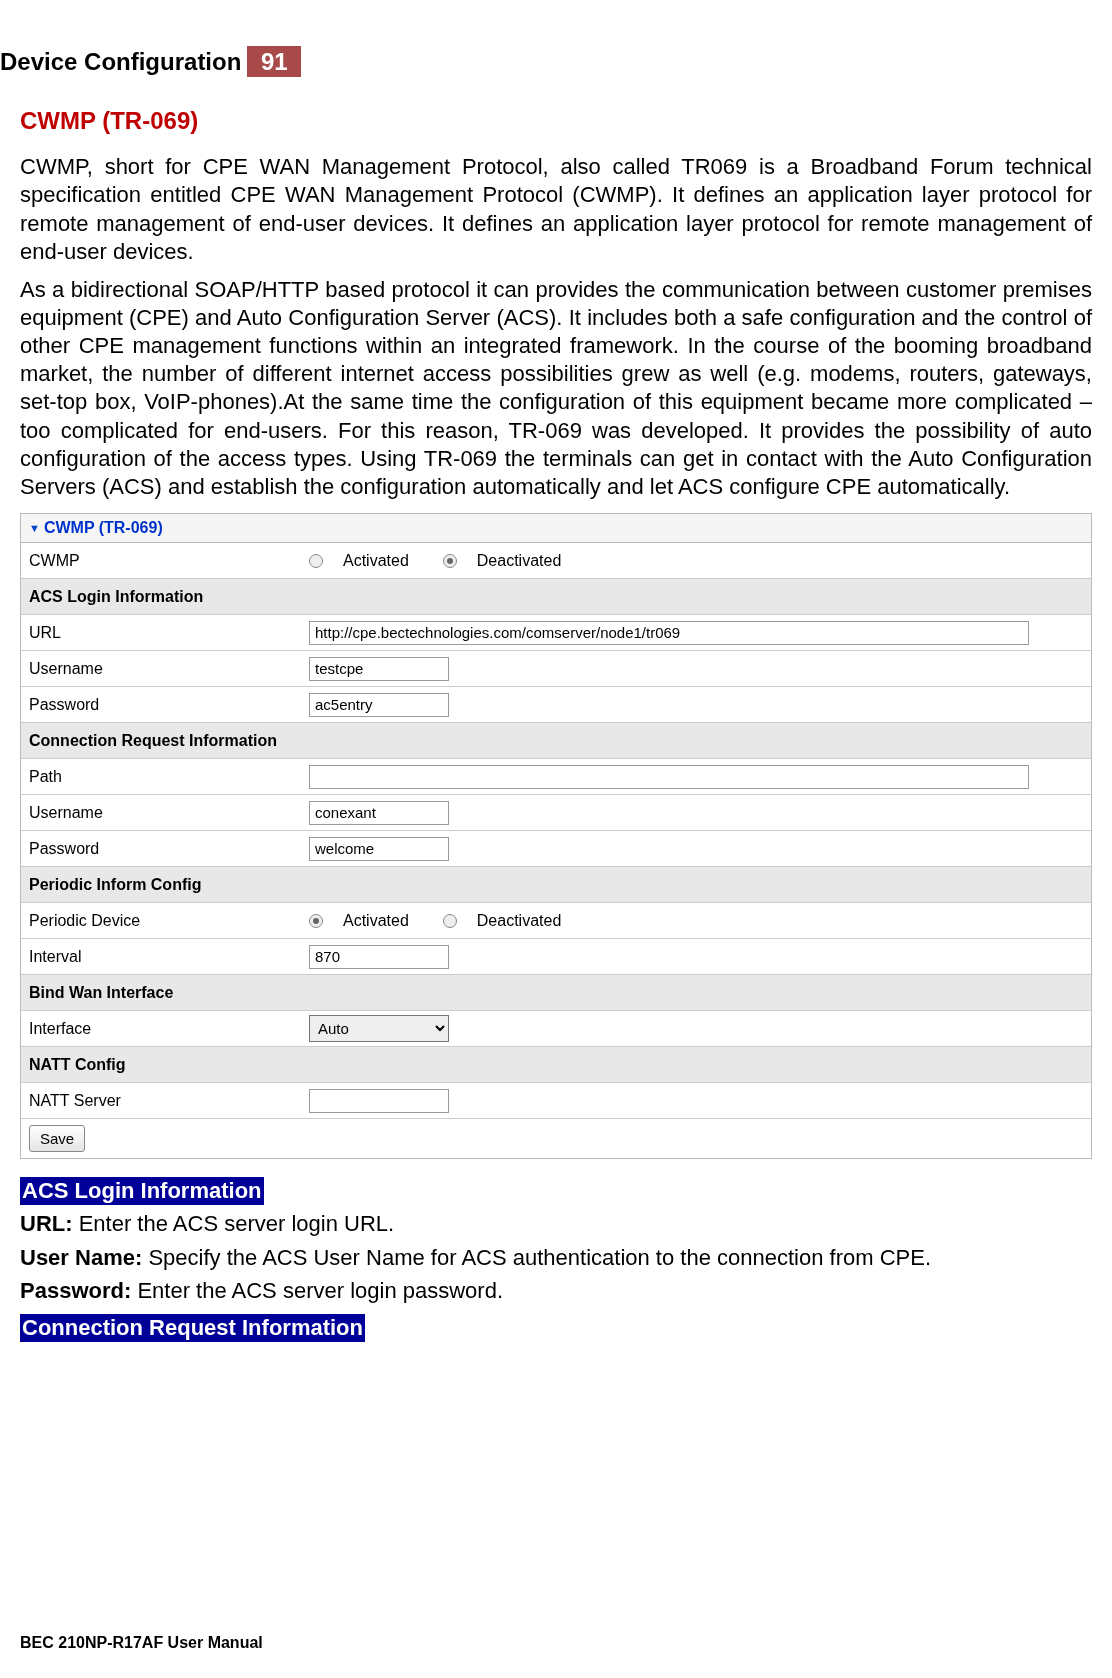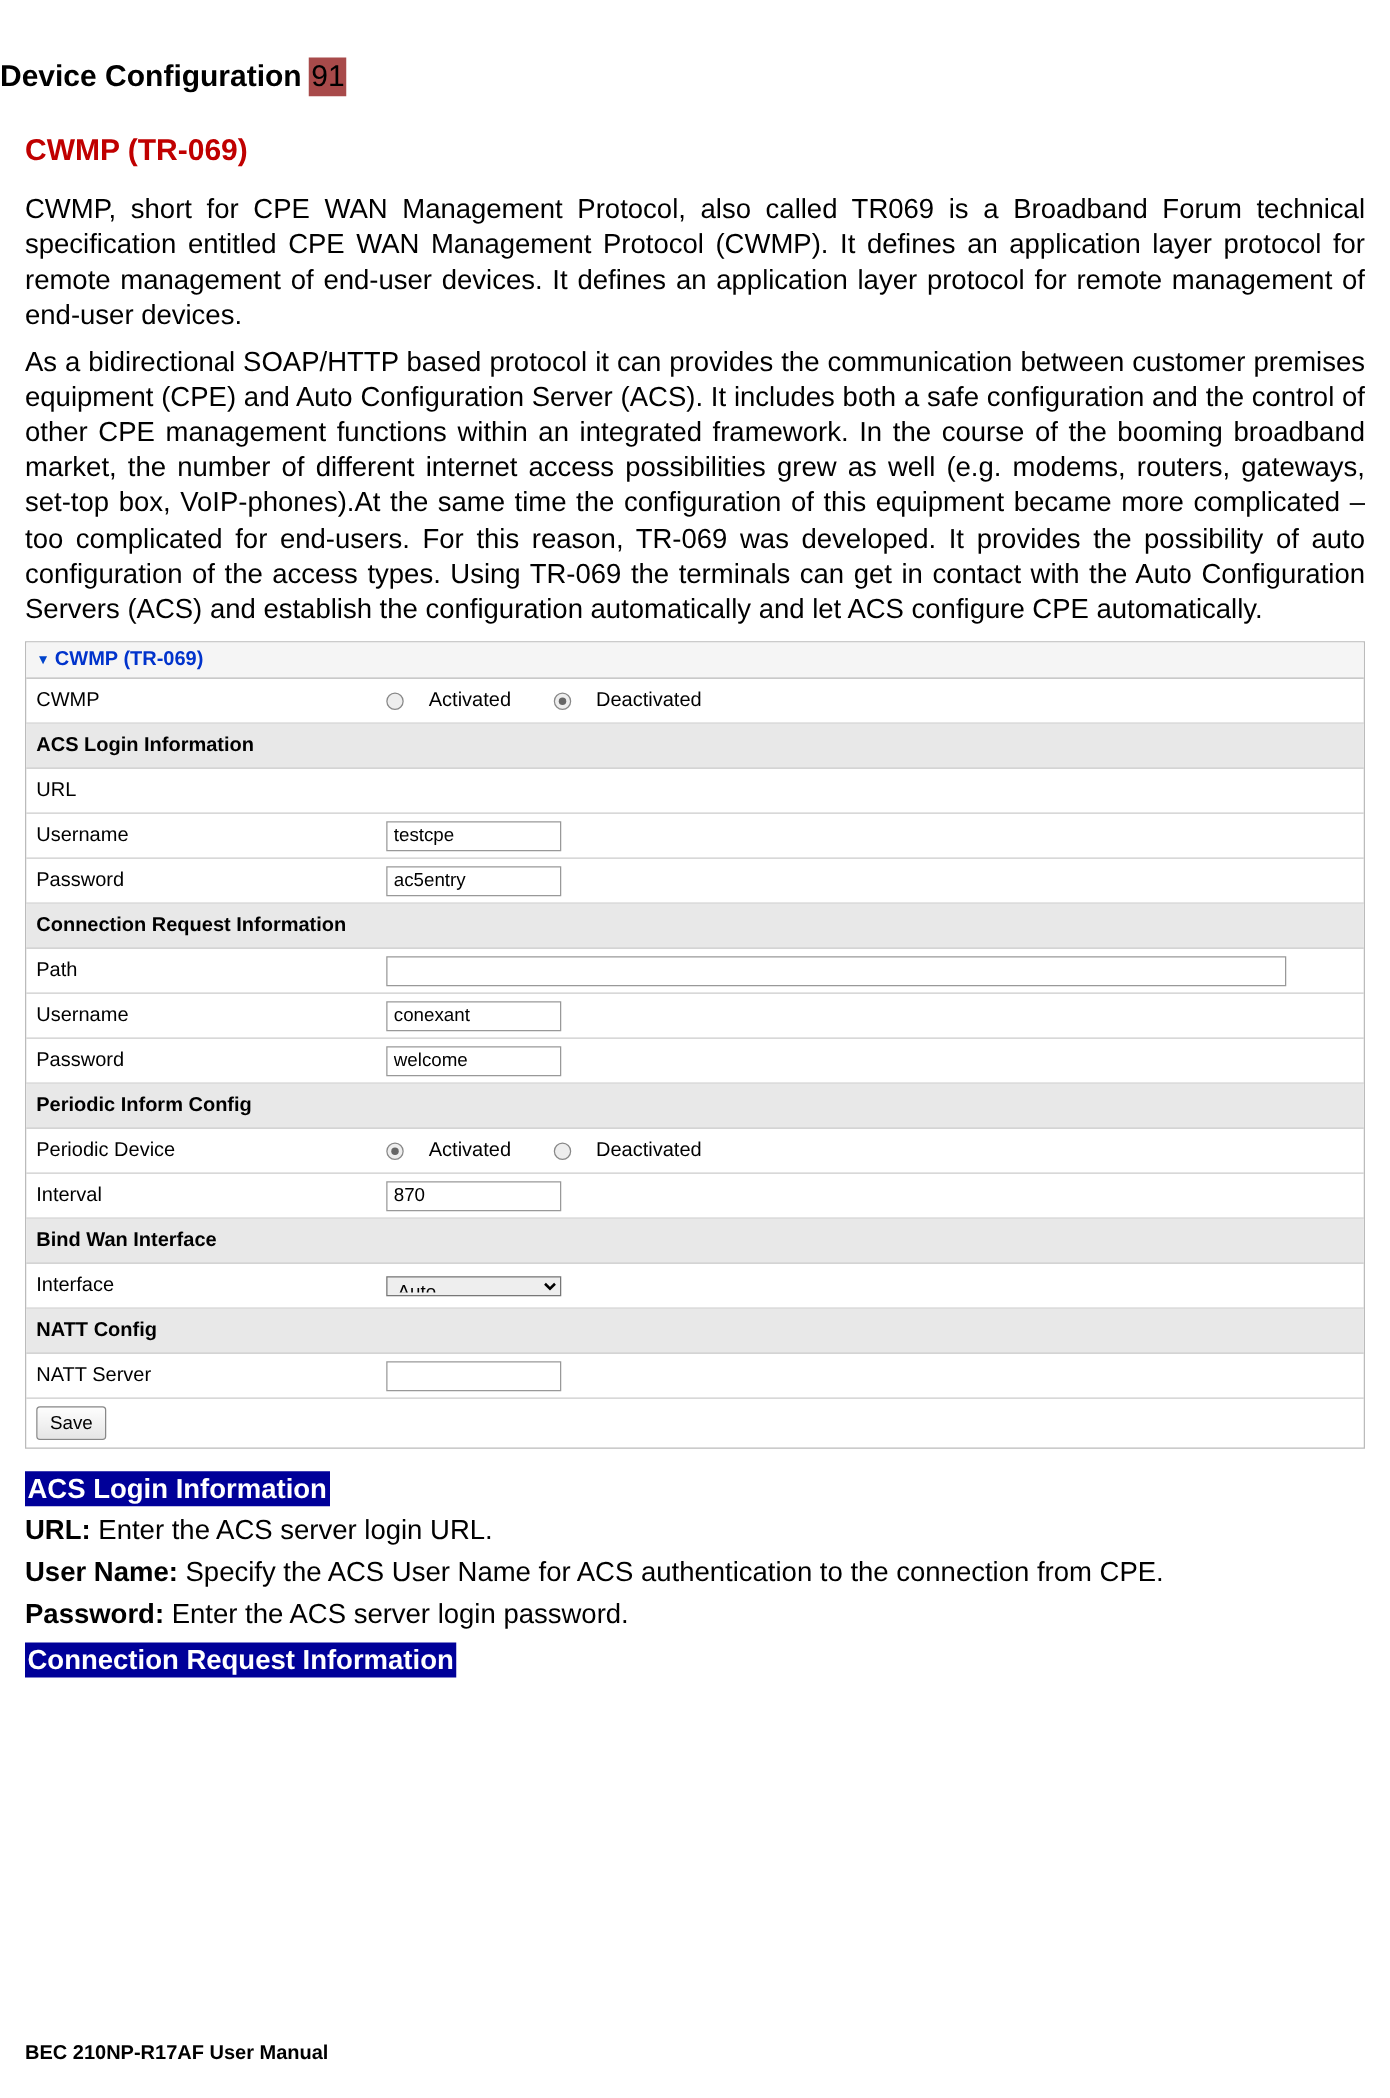--- a/index.html
+++ b/index.html
@@ -20,24 +20,24 @@
   }
   .header-text {
     text-align: right;
     font-weight: bold;
     font-size: 24px;
     line-height: 1.3;
     padding-right: 6px;
   }
   .page-num {
     background: #a84a4a;
-    color: #000000;
-    font-weight: normal;
+    color: #ffffff;
+    font-weight: bold;
     font-size: 24px;
-    width: 30px;
+    width: 54px;
     display: flex;
     align-items: center;
     justify-content: center;
     margin-right: 10px;
   }
   .content { padding: 6px 20px 0 20px; }
   .section-title {
     color: #c00000;
     font-weight: bold;
     font-size: 24px;
@@ -87,21 +87,21 @@
   }
   input.wide { width: 720px; }
   input.med { width: 140px; }
   input.small { width: 115px; }
   select {
     border: 1px solid #777;
     padding: 2px 4px;
     font-size: 15px;
     background: #eee;
     width: 140px;
-    height: 16px;
+    height: 27px;
   }
   .radio {
     width: 14px; height: 14px; border: 1px solid #888; border-radius: 50%;
     background: #eee; display: inline-block; position: relative;
   }
   .radio.checked::after {
     content: ""; position: absolute; width: 6px; height: 6px; border-radius: 50%;
     background: #666; top: 3px; left: 3px;
   }
   .rlabel { margin-right: 14px; }
@@ -163,20 +163,23 @@
         <span class="radio checked"></span>
         <span class="rlabel">Deactivated</span>
       </div>
     </div>
 
     <div class="row subheader">
       <span>ACS Login Information</span>
     </div>
     <div class="row">
       <div class="cell-label">URL</div>
+      <div class="cell-value">
+          <input type="text" class="wide" value="http://cpe.bectechnologies.com/comserver/node1/tr069" style="">
+        </div>
     </div>
     <div class="row">
       <div class="cell-label">Username</div>
       <div class="cell-value">
           <input type="text" class="med" value="testcpe" style="">
         </div>
     </div>
     <div class="row">
       <div class="cell-label">Password</div>
       <div class="cell-value">

